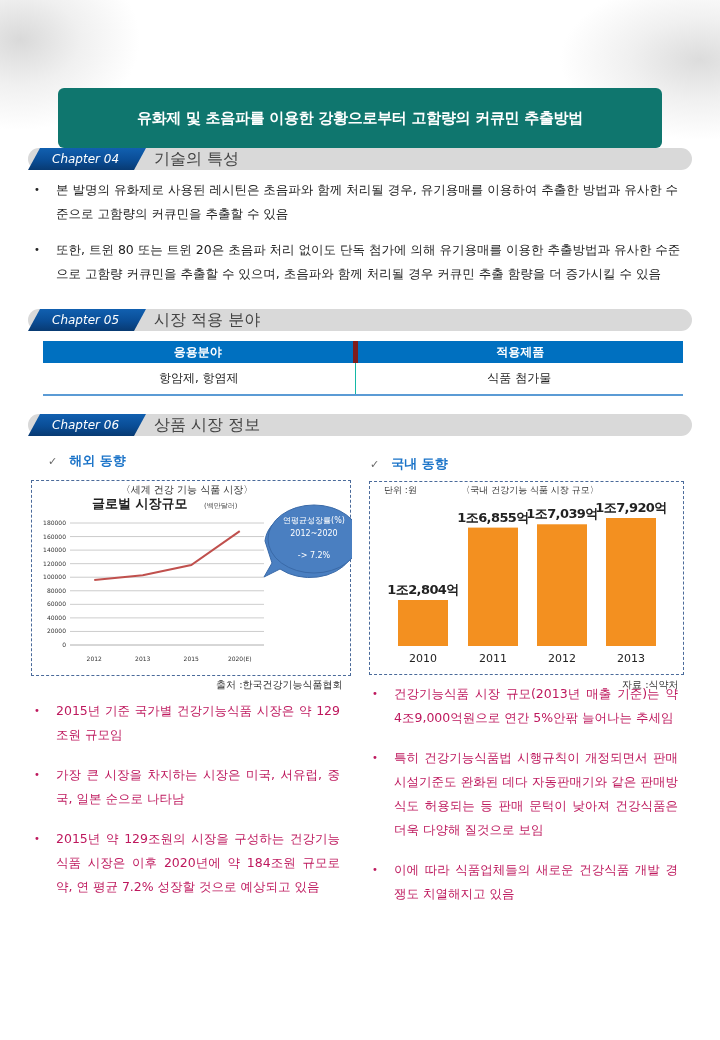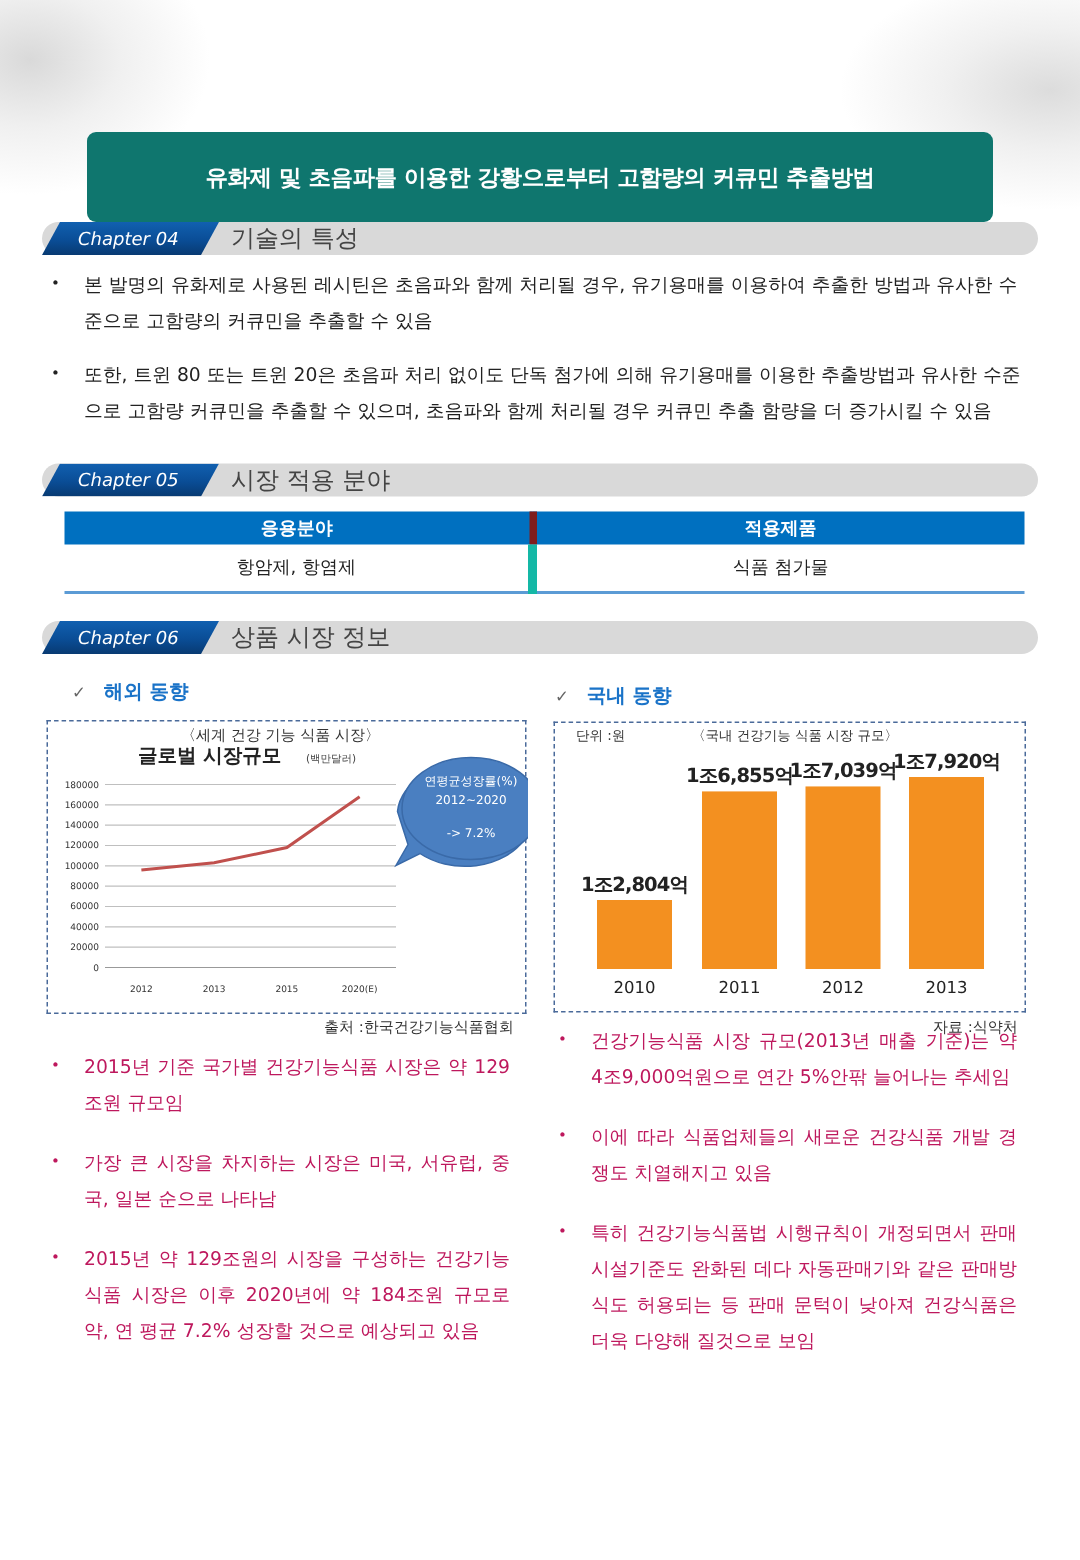--- a/index.html
+++ b/index.html
@@ -44,21 +44,21 @@
   .table {
     position: absolute; left: 43px; top: 341px; width: 640px; border-collapse: collapse;
     font-size: 12px;
   }
   .table th {
     background: #0070c0; color: #fff; height: 22px; font-weight: bold; text-align: center;
     border-right: 5px solid #7f1d1d;
   }
   .table th:last-child, .table td:last-child { border-right: none; }
   .table td {
-    height: 32px; text-align: center; color: #222; border-right: 6px solid #14b8a6;
+    height: 32px; text-align: center; color: #222; border-right: 1px solid #14b8a6;
     border-bottom: 2px solid #5b9bd5;
   }
   .subhead {
     position: absolute; font-size: 13px; font-weight: bold; color: #1a73c8;
     display: flex; align-items: center;
   }
   .subhead .check { color: #666; font-size: 11px; margin-right: 12px; font-weight: normal; }
   .chart-box {
     position: absolute; border: 1px dashed #4a6a9a; background: #fff;
   }
@@ -187,15 +187,15 @@
 <div class="source" style="left:622px; top:678px;">자료 :식약처</div>
 
 <div class="col-list" style="left:34px; top:699px;">
   <div class="bullet">2015년 기준 국가별 건강기능식품 시장은 약 129조원 규모임</div>
   <div class="bullet">가장 큰 시장을 차지하는 시장은 미국, 서유럽, 중국, 일본 순으로 나타남</div>
   <div class="bullet">2015년 약 129조원의 시장을 구성하는 건강기능식품 시장은 이후 2020년에 약 184조원 규모로 약, 연 평균 7.2% 성장할 것으로 예상되고 있음</div>
 </div>
 
 <div class="col-list" style="left:372px; top:682px;">
   <div class="bullet">건강기능식품 시장 규모(2013년 매출 기준)는 약 4조9,000억원으로 연간 5%안팎 늘어나는 추세임</div>
+  <div class="bullet">특히 건강기능식품법 시행규칙이 개정되면서 판매시설기준도 완화된 데다 자동판매기와 같은 판매방식도 허용되는 등 판매 문턱이 낮아져 건강식품은 더욱 다양해 질것으로 보임</div>
   <div class="bullet">이에 따라 식품업체들의 새로운 건강식품 개발 경쟁도 치열해지고 있음</div>
-  <div class="bullet">특히 건강기능식품법 시행규칙이 개정되면서 판매시설기준도 완화된 데다 자동판매기와 같은 판매방식도 허용되는 등 판매 문턱이 낮아져 건강식품은 더욱 다양해 질것으로 보임</div>
 </div>
 
 </body></html>

